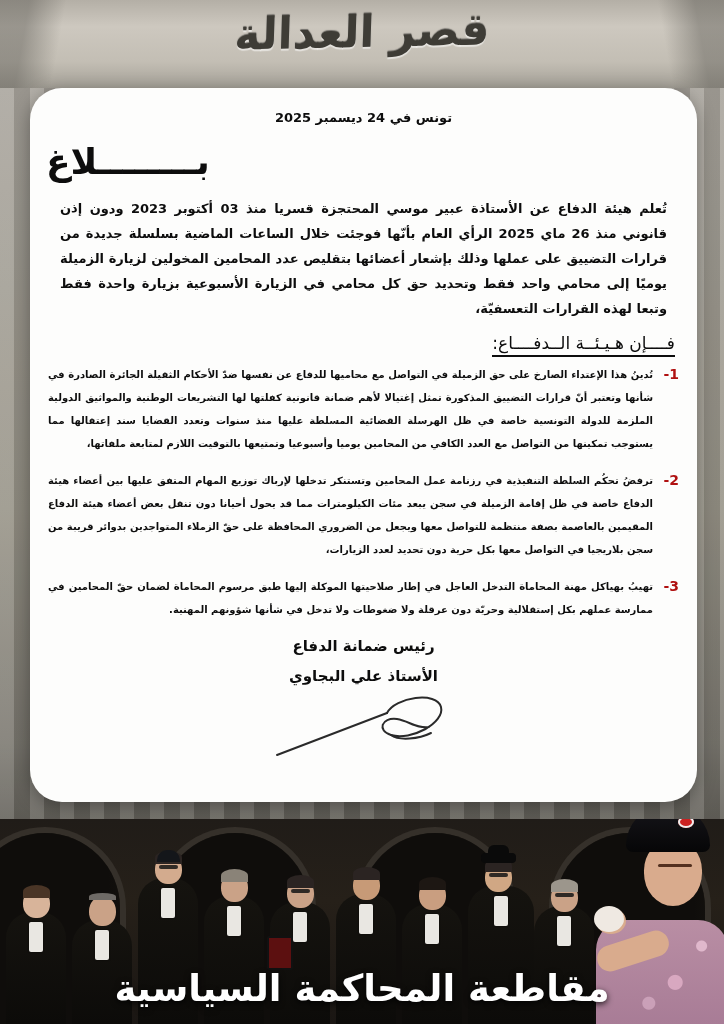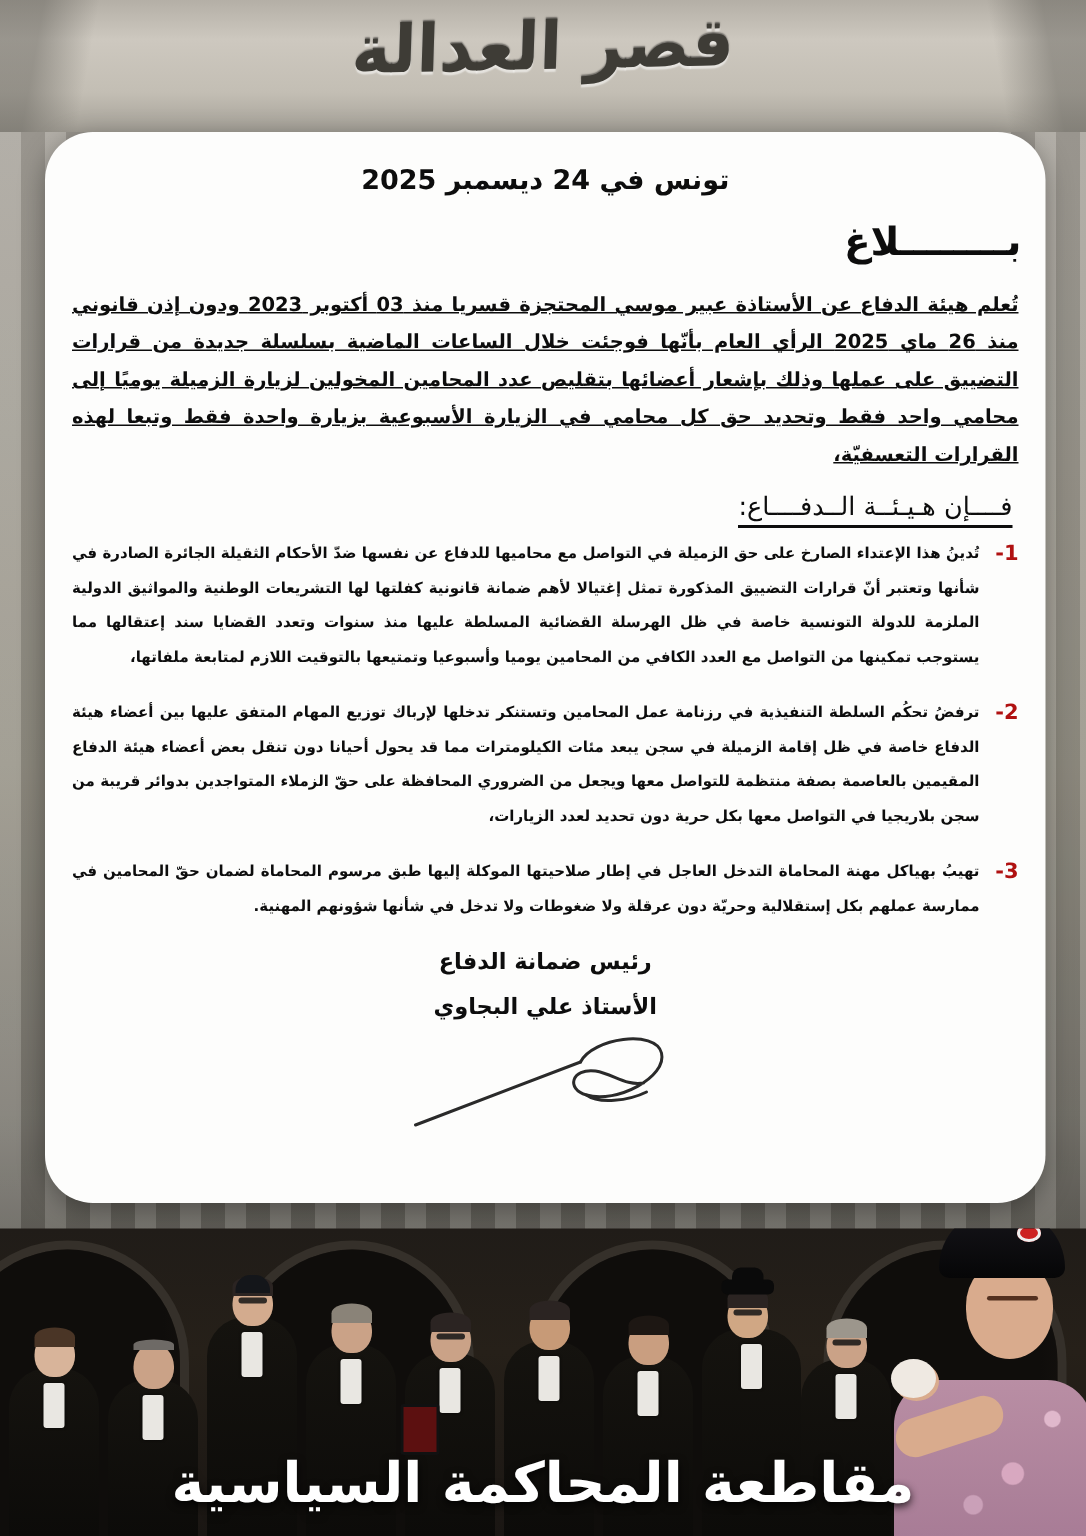--- a/index.html
+++ b/index.html
@@ -46,26 +46,26 @@
   .logo-ring {
     width:54px; height:54px; margin:0 auto 4px auto;
     border:8px solid #a51717; border-radius:50%;
     background:#fff; display:flex; align-items:center; justify-content:center;
   }
   .logo-ring svg { width:30px; height:30px; }
   .logo-t1 { font-size:8px; font-weight:bold; color:#a51717; line-height:1.35; }
   .logo-t2 { font-size:7px; font-weight:bold; color:#a51717; line-height:1.35; }
 
   .basmala { text-align:center; font-size:12px; font-weight:bold; margin-top:2px; }
-  .dateline { text-align:center; font-size:18px; font-weight:bold; margin-top:10px; }
-  .title { text-align:right; font-size:26px; font-weight:bold; margin:16px 0 14px 0; letter-spacing:1px; }
+  .dateline { text-align:center; font-size:13px; font-weight:bold; margin-top:10px; }
+  .title { text-align:left; font-size:36px; font-weight:bold; margin:16px 0 14px 0; letter-spacing:1px; }
 
   .intro {
     font-size:13px; font-weight:bold; line-height:25px;
-    text-align:justify; margin:0 2px;text-decoration:underline;
+    text-align:justify; margin:0 14px;
   }
   .sec-heading { margin:12px 6px 10px 6px; text-align:right; }
   .sec-heading span {
     font-size:17px; font-weight:normal; border-bottom:2.5px solid #0d0d0d; padding-bottom:2px;
   }
   .point { display:flex; direction:rtl; margin:0 2px 14px 2px; }
   .pnum { color:#b01111; font-weight:bold; font-size:14px; width:26px; flex:0 0 26px; line-height:23px; }
   .ptext { font-size:10px; font-weight:bold; line-height:23px; text-align:justify; flex:1; }
 
   .sig-heading { text-align:center; font-size:23px; font-weight:bold; margin-top:6px; letter-spacing:1px; }

